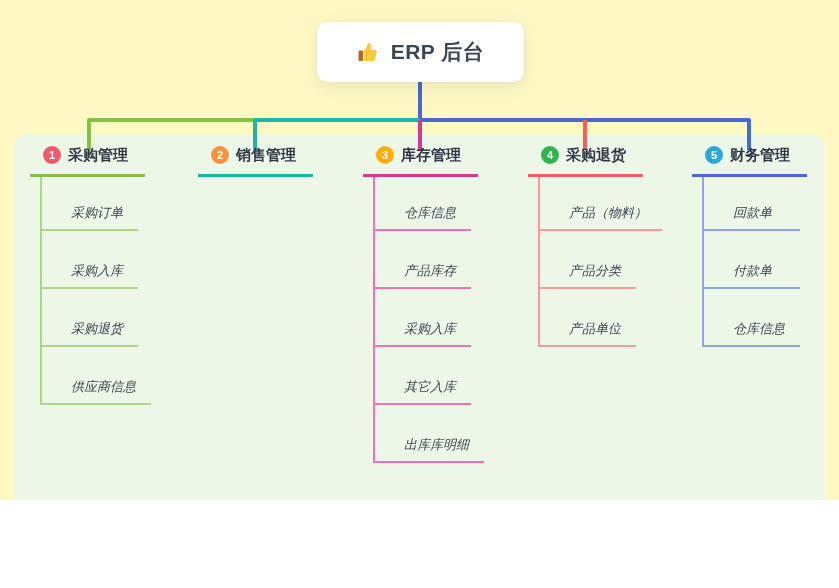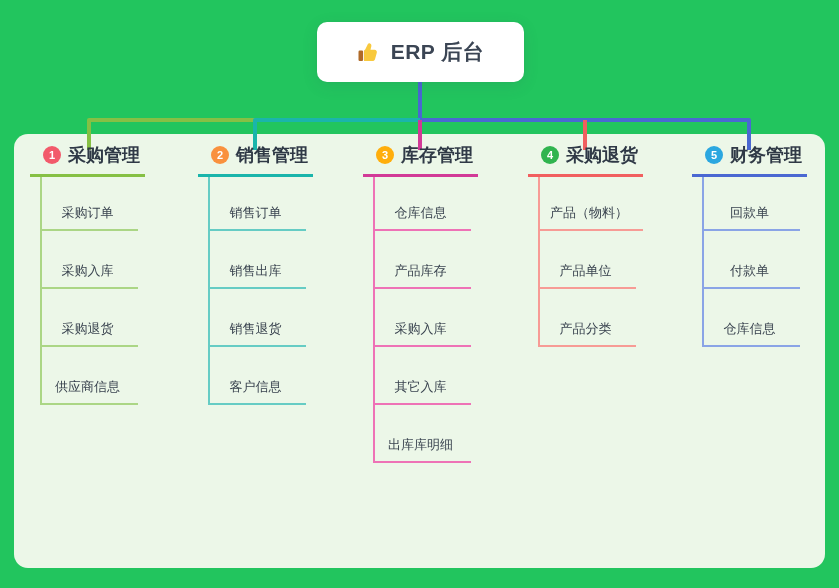--- a/index.html
+++ b/index.html
@@ -1,18 +1,18 @@
 <!DOCTYPE html>
 <html><head>
 <meta charset="utf-8">
 <style>
   * { margin:0; padding:0; box-sizing:border-box; }
   html,body { background:#fff; }
   body { font-family:"Liberation Sans","DejaVu Sans",sans-serif; }
-  .stage { position:relative; width:839px; height:588px; background:#22c55e; overflow:hidden;text-align:center; }
+  .stage { position:relative; width:839px; height:500px; background:#fef9c3; overflow:hidden; }
 
   
   .panel { position:absolute; left:14px; top:134px; width:811px; height:434px;
            background:#ecf7e8; border-radius:14px; }
 
   
   .wires { position:absolute; left:0; top:0; width:839px; height:588px; pointer-events:none; }
 
   
   .root-card { position:absolute; left:317px; top:22px; width:207px; height:60px;
@@ -23,27 +23,27 @@
   
   .branch { position:absolute; top:144px; }
   .b1 { --c:#86c044; --lc:#abd685; --badge:#f25a6b; }
   .b2 { --c:#1ab5ab; --lc:#66ccc4; --badge:#f9913e; }
   .b3 { --c:#d23a97; --lc:#ee72b6; --badge:#ffae0c; }
   .b4 { --c:#f15f5f; --lc:#f79b95; --badge:#30b44f; }
   .b5 { --c:#4a68d2; --lc:#8aa4e6; --badge:#2ba7e0; }
 
   .topic { width:115px; padding:0 0 8px 13px; border-bottom:3px solid var(--c);
            display:flex; align-items:center; gap:7px; height:33px; }
-  .topic .label { font-size:18px; font-weight:700; color:#2f3946; white-space:nowrap; }
+  .topic .label { font-size:15px; font-weight:700; color:#2f3946; white-space:nowrap; }
   .badge { width:18px; height:18px; border-radius:50%; background:var(--badge); color:#fff;
            font-size:11px; font-weight:700; display:flex; align-items:center; justify-content:center; flex:0 0 18px; }
 
   .children { list-style:none; margin-left:10px; border-left:2px solid var(--lc); width:max-content; }
-  .children li { width:max-content; min-width:96px; padding:30px 15px 7px 10px;
-                 border-bottom:2px solid var(--lc); }
+  .children li { width:max-content; min-width:96px; padding:30px 15px 7px 29px;
+                 border-bottom:2px solid var(--lc);font-style:italic; }
   .children li:first-child { padding-top:26px; }
   .children li span { font-size:13px; color:#39434f; white-space:nowrap; }
 </style>
 </head>
 <body>
 
 <div class="stage">
 
   <div class="panel"></div>
 
@@ -75,26 +75,20 @@
       <li><span>采购退货</span></li>
       <li><span>供应商信息</span></li>
     </ul>
   </div>
 
   <div class="branch b2" style="left:198px">
     <div class="topic">
       <span class="badge">2</span>
       <span class="label">销售管理</span>
     </div>
-    <ul class="children">
-      <li><span>销售订单</span></li>
-      <li><span>销售出库</span></li>
-      <li><span>销售退货</span></li>
-      <li><span>客户信息</span></li>
-    </ul>
   </div>
 
   <div class="branch b3" style="left:363px">
     <div class="topic">
       <span class="badge">3</span>
       <span class="label">库存管理</span>
     </div>
     <ul class="children">
       <li><span>仓库信息</span></li>
       <li><span>产品库存</span></li>
@@ -104,22 +98,22 @@
     </ul>
   </div>
 
   <div class="branch b4" style="left:528px">
     <div class="topic">
       <span class="badge">4</span>
       <span class="label">采购退货</span>
     </div>
     <ul class="children">
       <li><span>产品（物料）</span></li>
+      <li><span>产品分类</span></li>
       <li><span>产品单位</span></li>
-      <li><span>产品分类</span></li>
     </ul>
   </div>
 
   <div class="branch b5" style="left:692px">
     <div class="topic">
       <span class="badge">5</span>
       <span class="label">财务管理</span>
     </div>
     <ul class="children">
       <li><span>回款单</span></li>

